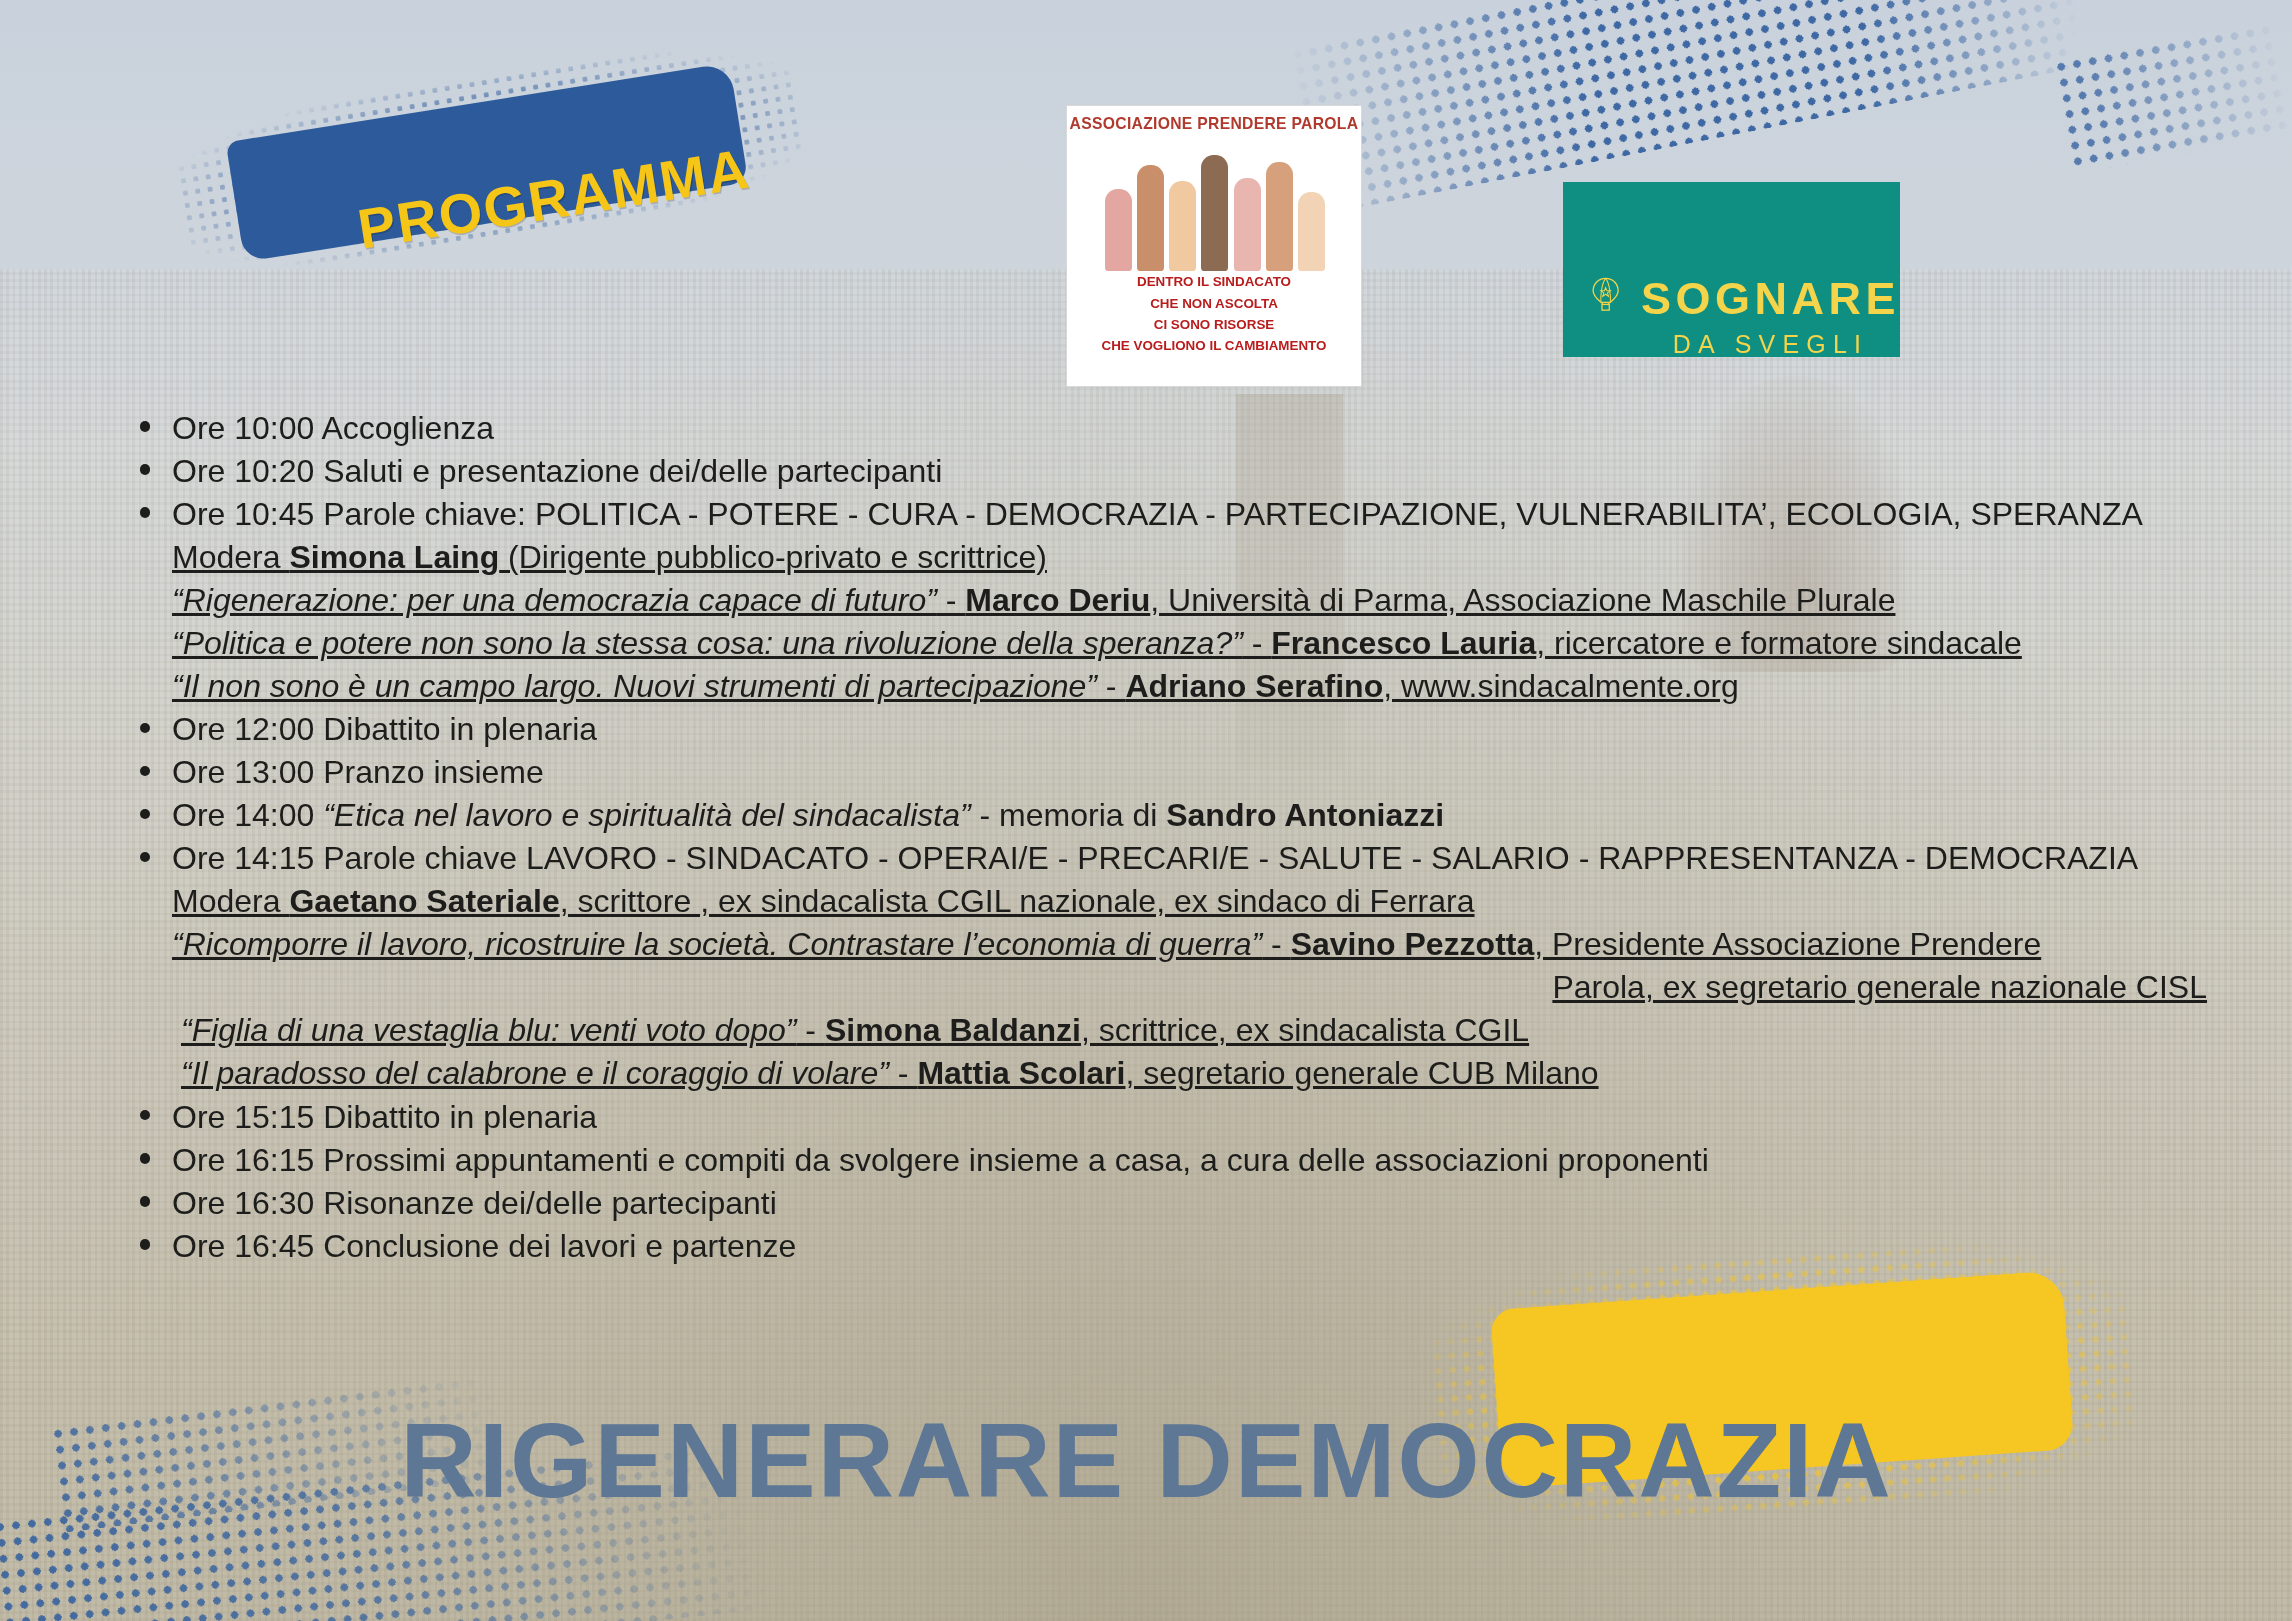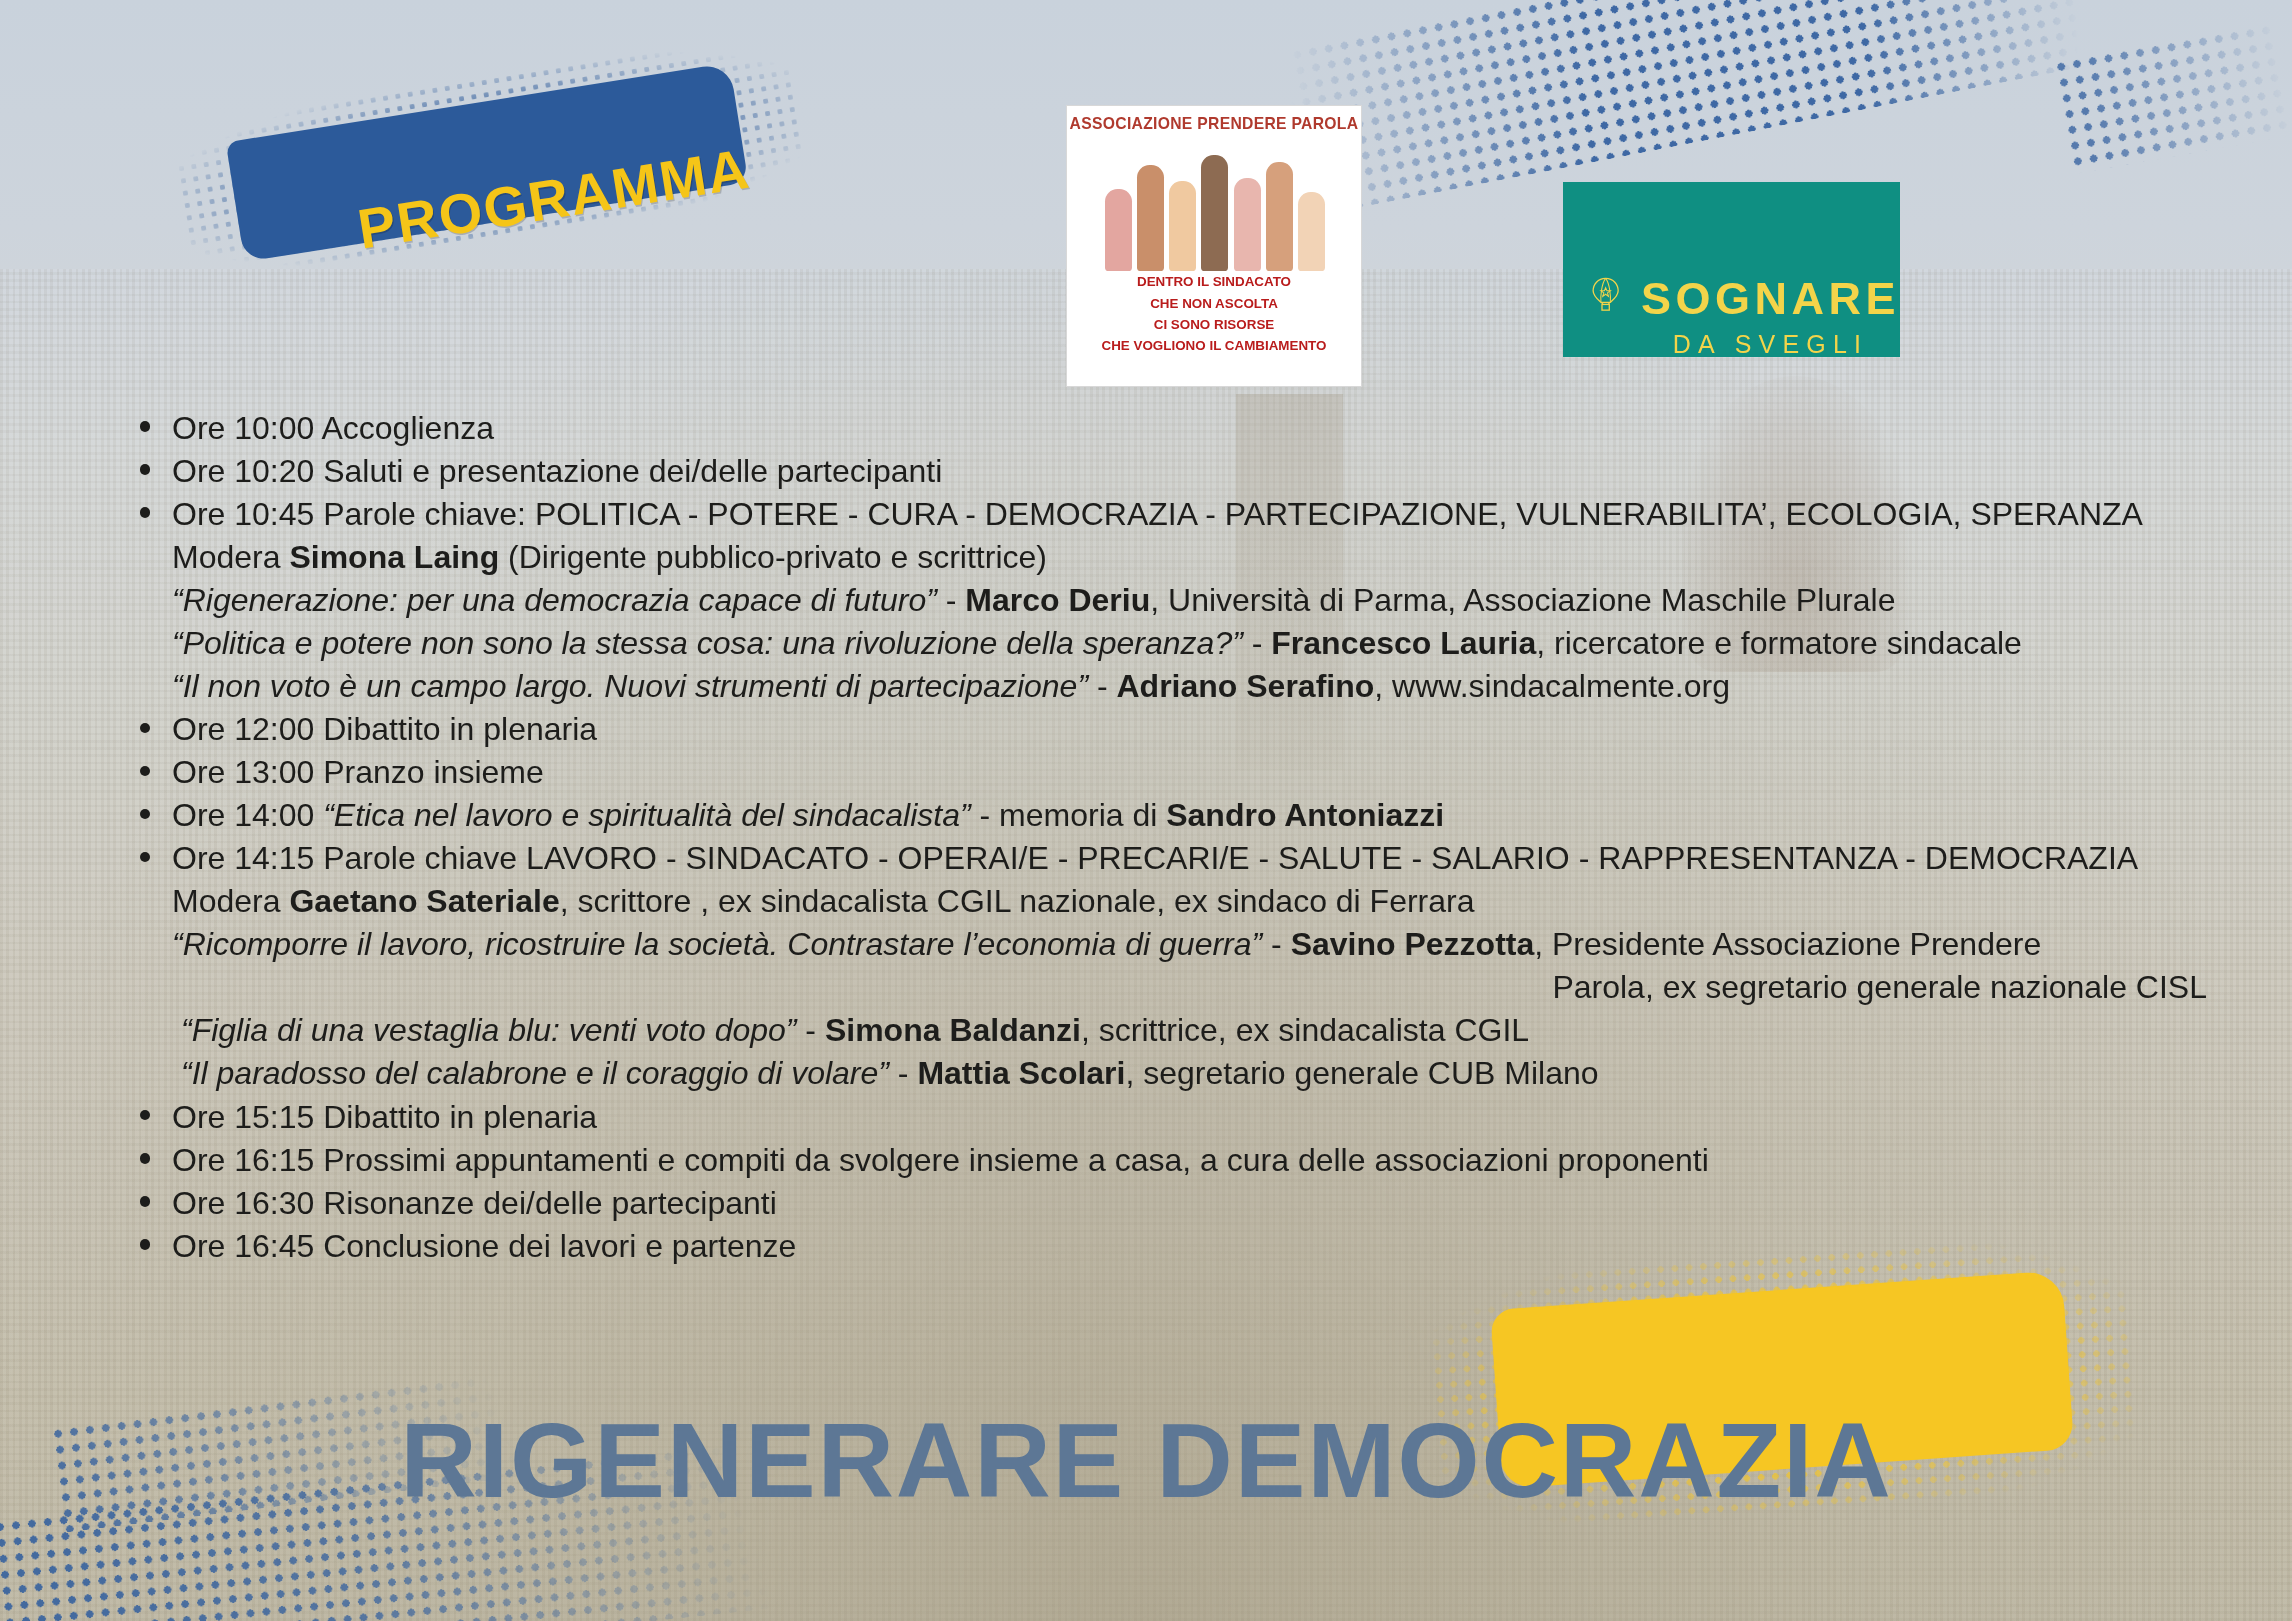--- a/index.html
+++ b/index.html
@@ -225,21 +225,21 @@
     line-height: 1.345;
   }
   .item { position: relative; padding-left: 52px; }
   .item .bullet {
     position: absolute;
     left: 19.7px; top: 14.3px;
     width: 10.7px; height: 10.7px;
     border-radius: 50%;
     background: #1d1d1b;
   }
-  .sub { padding-left: 52px; }
+  .sub { padding-left: 52px; text-decoration: underline; }
   .sub.flush { padding-left: 0; text-align: right; }
   .sub.indent2 { padding-left: 61px; }
   b { font-weight: bold; }
   i { font-style: italic; }
 
   
   .bottom-title {
     position: absolute;
     left: 0; right: 0;
     bottom: 100px;
@@ -304,21 +304,21 @@
     </div>
   </div>
 
   <div class="programme" id="programme">
       <div class="item"><span class="bullet"></span><span>Ore 10:00 Accoglienza</span></div>
       <div class="item"><span class="bullet"></span><span>Ore 10:20 Saluti e presentazione dei/delle partecipanti</span></div>
       <div class="item"><span class="bullet"></span><span>Ore 10:45 Parole chiave: POLITICA - POTERE - CURA - DEMOCRAZIA - PARTECIPAZIONE, VULNERABILITA’, ECOLOGIA, SPERANZA</span></div>
       <div class="sub">Modera <b>Simona Laing</b> (Dirigente pubblico-privato e scrittrice)</div>
       <div class="sub"><i>“Rigenerazione: per una democrazia capace di futuro”</i> - <b>Marco Deriu</b>, Università di Parma, Associazione Maschile Plurale</div>
       <div class="sub"><i>“Politica e potere non sono la stessa cosa: una rivoluzione della speranza?”</i> - <b>Francesco Lauria</b>, ricercatore e formatore sindacale</div>
-      <div class="sub"><i>“Il non voto è un campo largo. Nuovi strumenti di partecipazione”</i> - <b>Adriano Serafino</b>, www.sindacalmente.org</div>
+      <div class="sub"><i>“Il non sono è un campo largo. Nuovi strumenti di partecipazione”</i> - <b>Adriano Serafino</b>, www.sindacalmente.org</div>
       <div class="item"><span class="bullet"></span><span>Ore 12:00 Dibattito in plenaria</span></div>
       <div class="item"><span class="bullet"></span><span>Ore 13:00 Pranzo insieme</span></div>
       <div class="item"><span class="bullet"></span><span>Ore 14:00 <i>“Etica nel lavoro e spiritualità del sindacalista”</i> - memoria di <b>Sandro Antoniazzi</b></span></div>
       <div class="item"><span class="bullet"></span><span>Ore 14:15 Parole chiave LAVORO - SINDACATO - OPERAI/E - PRECARI/E - SALUTE - SALARIO - RAPPRESENTANZA - DEMOCRAZIA</span></div>
       <div class="sub"> Modera <b>Gaetano Sateriale</b>, scrittore , ex sindacalista CGIL nazionale, ex sindaco di Ferrara</div>
       <div class="sub"> <i>“Ricomporre il lavoro, ricostruire la società. Contrastare l’economia di guerra”</i> - <b>Savino Pezzotta</b>, Presidente Associazione Prendere</div>
       <div class="sub flush">Parola, ex segretario generale nazionale CISL</div>
       <div class="sub indent2"><i>“Figlia di una vestaglia blu: venti voto dopo”</i> - <b>Simona Baldanzi</b>, scrittrice, ex sindacalista CGIL</div>
       <div class="sub indent2"><i>“Il paradosso del calabrone e il coraggio di volare”</i> - <b>Mattia Scolari</b>, segretario generale CUB Milano</div>
       <div class="item"><span class="bullet"></span><span>Ore 15:15 Dibattito in plenaria</span></div>

